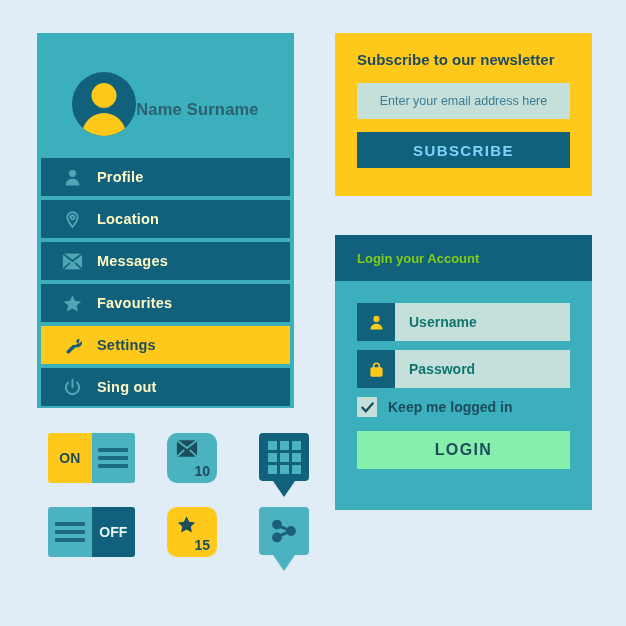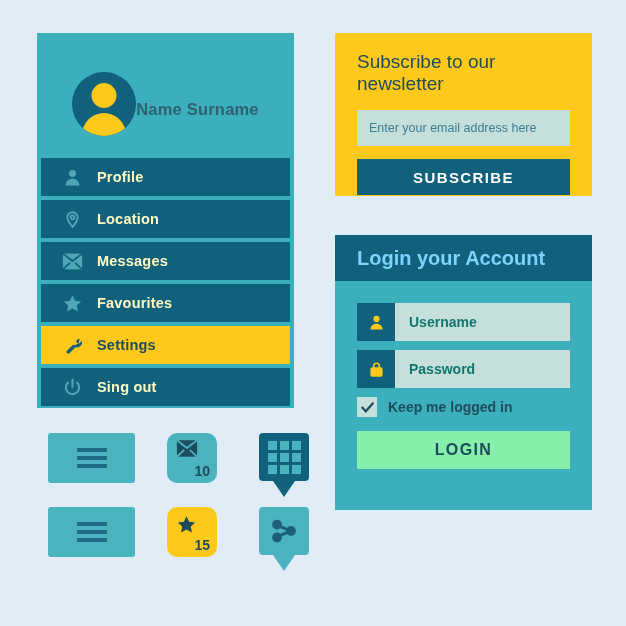--- a/index.html
+++ b/index.html
@@ -69,52 +69,53 @@
   .menu-item.active .menu-label { color: #1d4c5c; }
 
   
   .newsletter {
     position: absolute; left: 335px; top: 33px;
     width: 257px; height: 163px;
     background: #ffc91c;
     padding: 18px 22px;
   }
   .newsletter h2 {
-    font-size: 19px; font-weight: normal;
+    font-size: 15px; font-weight: bold;
     color: #1d4c5c; margin-bottom: 15px;
   }
   .email-input {
     width: 100%; height: 36px;
     background: #c5dfda; border: none;
     font-family: "Liberation Sans", sans-serif;
     font-size: 12.5px; color: #3d7d92;
     padding: 0 12px;
+    text-align: center;
   }
   .email-input::placeholder { color: #3d7d92; opacity: 1; }
   .subscribe-btn {
     width: 100%; height: 36px; margin-top: 13px;
     background: #11617d; border: none; cursor: pointer;
-    color: #ffffff; font-size: 15px; font-weight: bold;
+    color: #7dd3fc; font-size: 15px; font-weight: bold;
     letter-spacing: 1.4px;
     font-family: "Liberation Sans", sans-serif;
   }
 
   
   .login {
     position: absolute; left: 335px; top: 235px;
     width: 257px; height: 275px;
     background: #3bafbc;
   }
   .login-head {
     height: 46px; background: #11617d;
     display: flex; align-items: center;
     padding-left: 22px;
   }
   .login-head h2 {
-    font-size: 20px; font-weight: bold; color: #7dd3fc;
+    font-size: 13px; font-weight: bold; color: #84cc16;
   }
   .login-body { padding: 22px 22px 0 22px; }
   .field-row { display: flex; height: 38px; margin-bottom: 9px; }
   .field-ico {
     width: 38px; flex: 0 0 38px;
     background: #11617d;
     display: flex; align-items: center; justify-content: center;
   }
   .field-box {
     flex: 1; background: #c5dfda;
@@ -329,20 +330,21 @@
       </div>
 
       <button class="login-btn">LOGIN</button>
     </div>
   </div>
 
   <div class="widgets">
 
     <div class="wrow">
       <div class="toggle">
+        <div class="seg seg-on">ON</div>
         <div class="seg seg-hamb-t">
           <span class="hamb">
               <span></span>
               <span></span>
               <span></span>
             </span>
         </div>
       </div>
 
       <div class="badge badge-mail">
@@ -375,20 +377,21 @@
 
     <div class="wrow">
       <div class="toggle">
         <div class="seg seg-hamb-d">
           <span class="hamb">
               <span></span>
               <span></span>
               <span></span>
             </span>
         </div>
+        <div class="seg seg-off">OFF</div>
       </div>
 
       <div class="badge badge-star">
         <span class="badge-ico">
           <svg width="21" height="21" viewBox="0 0 24 24" fill="#1d4c5c">
               <path d="M12 2.5l3 6.3 6.9.9-5 4.7 1.3 6.8-6.2-3.4-6.2 3.4 1.3-6.8-5-4.7 6.9-.9z"></path>
             </svg>
         </span>
         <span class="badge-num">15</span>
       </div>

